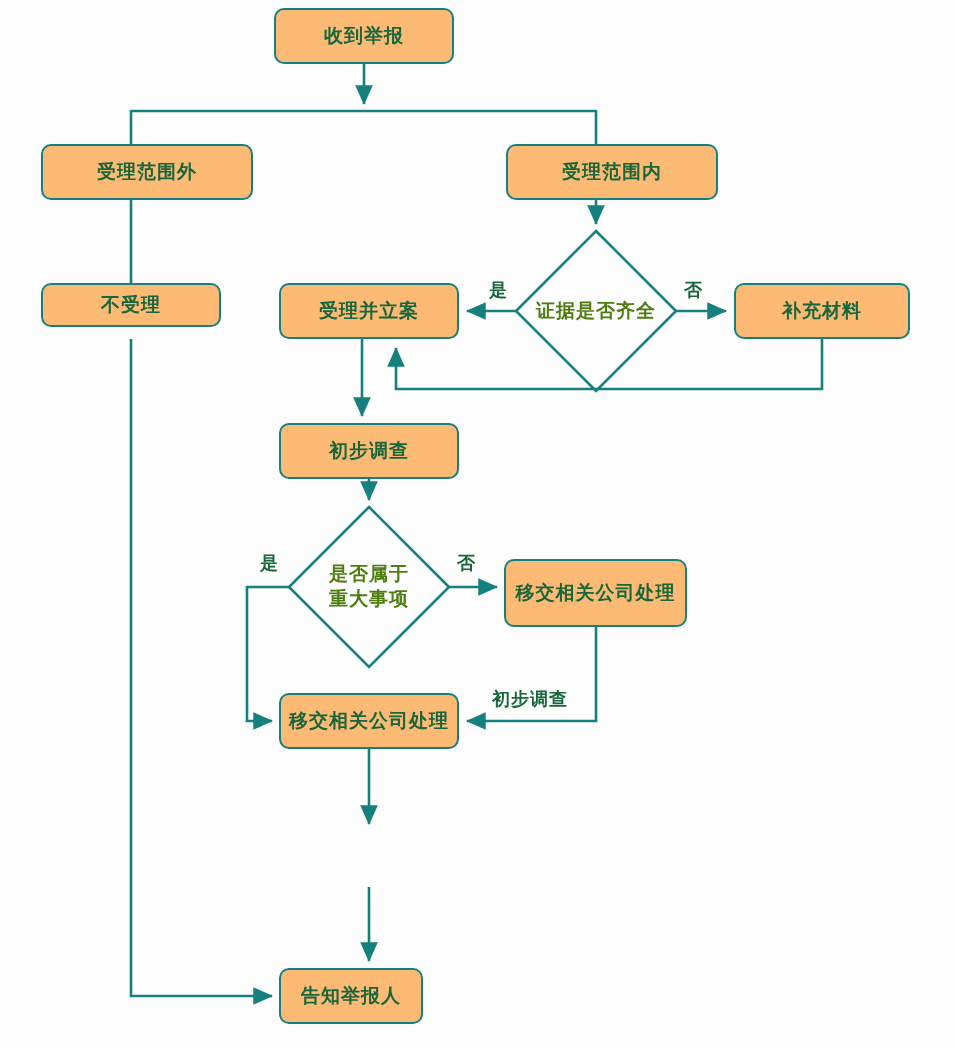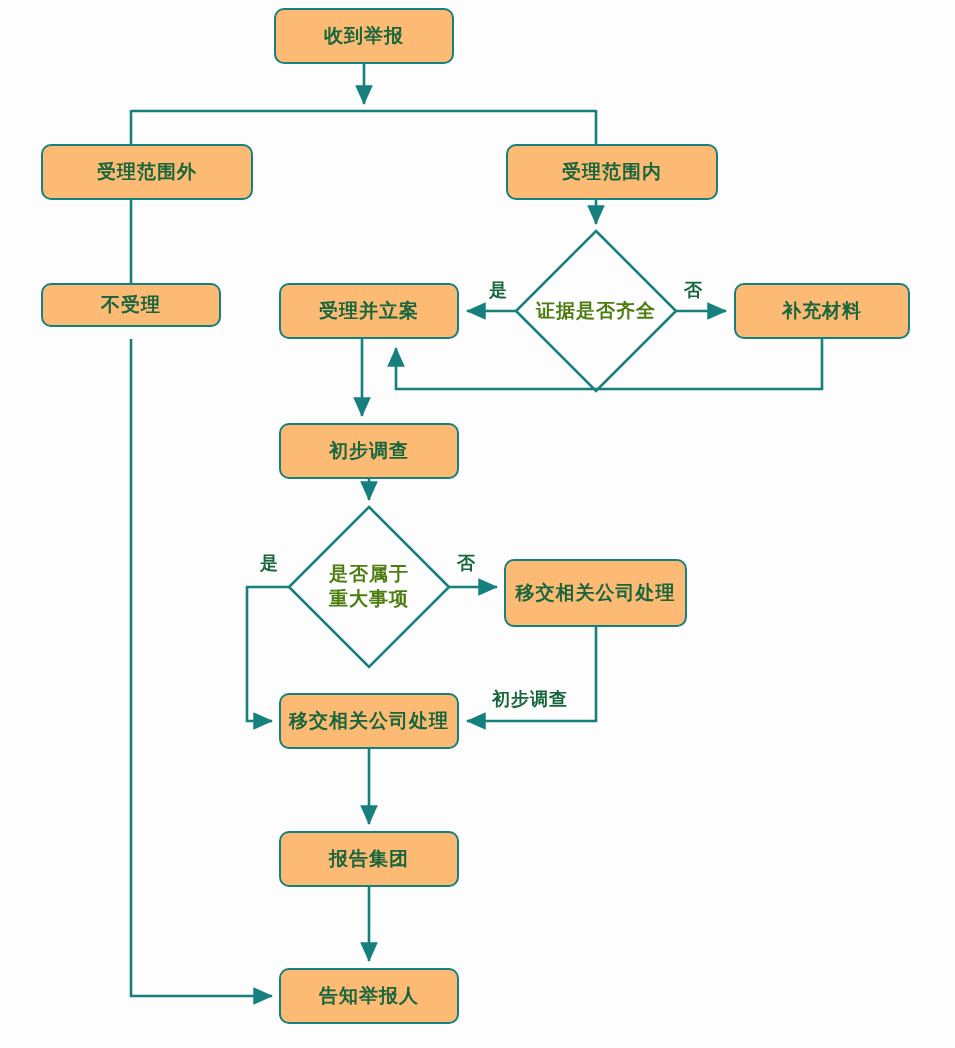--- a/index.html
+++ b/index.html
@@ -159,25 +159,22 @@
   </div>
 
   <div class="node" style="left:504px; top:559px; width:183px; height:68px;">
     <span>移交相关公司处理</span>
   </div>
 
   <div class="node" style="left:279px; top:693px; width:180px; height:56px;">
     <span>移交相关公司处理</span>
   </div>
 
-  <div class="node" style="left:279px; top:831px; width:180px; height:56px;">
-    <span>报告集团</span>
-  </div>
 
-  <div class="node" style="left:279px; top:968px; width:180px; height:56px;">
+  <div class="node" style="left:279px; top:968px; width:144px; height:56px;">
     <span>告知举报人</span>
   </div>
 
   <div class="edge-label" style="left:489px; top:278px;">是</div>
   <div class="edge-label" style="left:684px; top:278px;">否</div>
   <div class="edge-label" style="left:260px; top:551px;">是</div>
   <div class="edge-label" style="left:457px; top:551px;">否</div>
   <div class="edge-label" style="left:492px; top:687px;">初步调查</div>
 
 </div>

